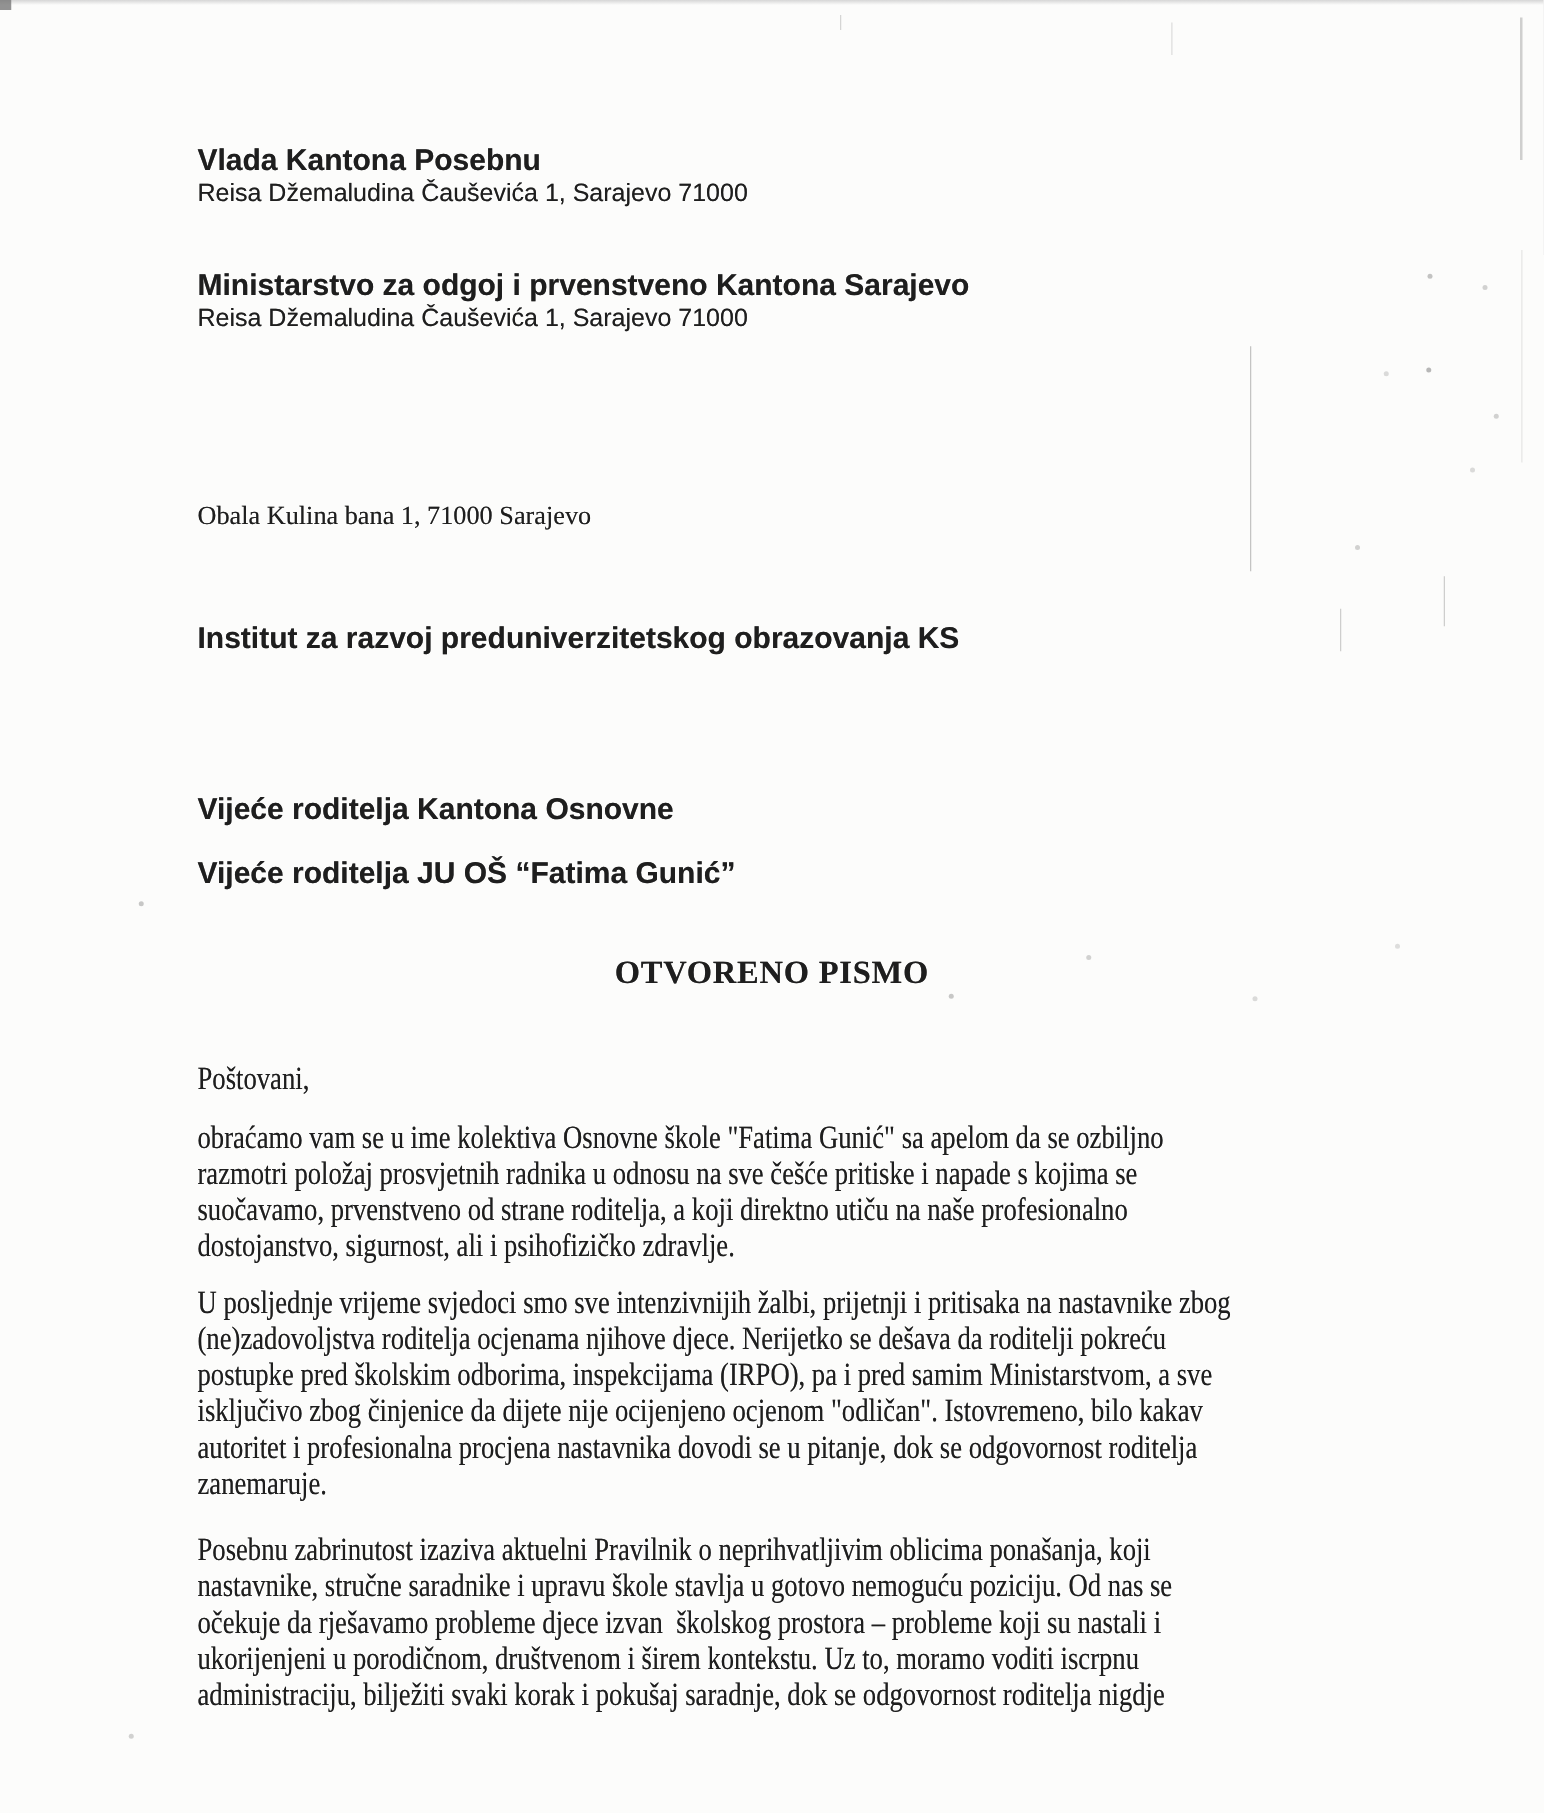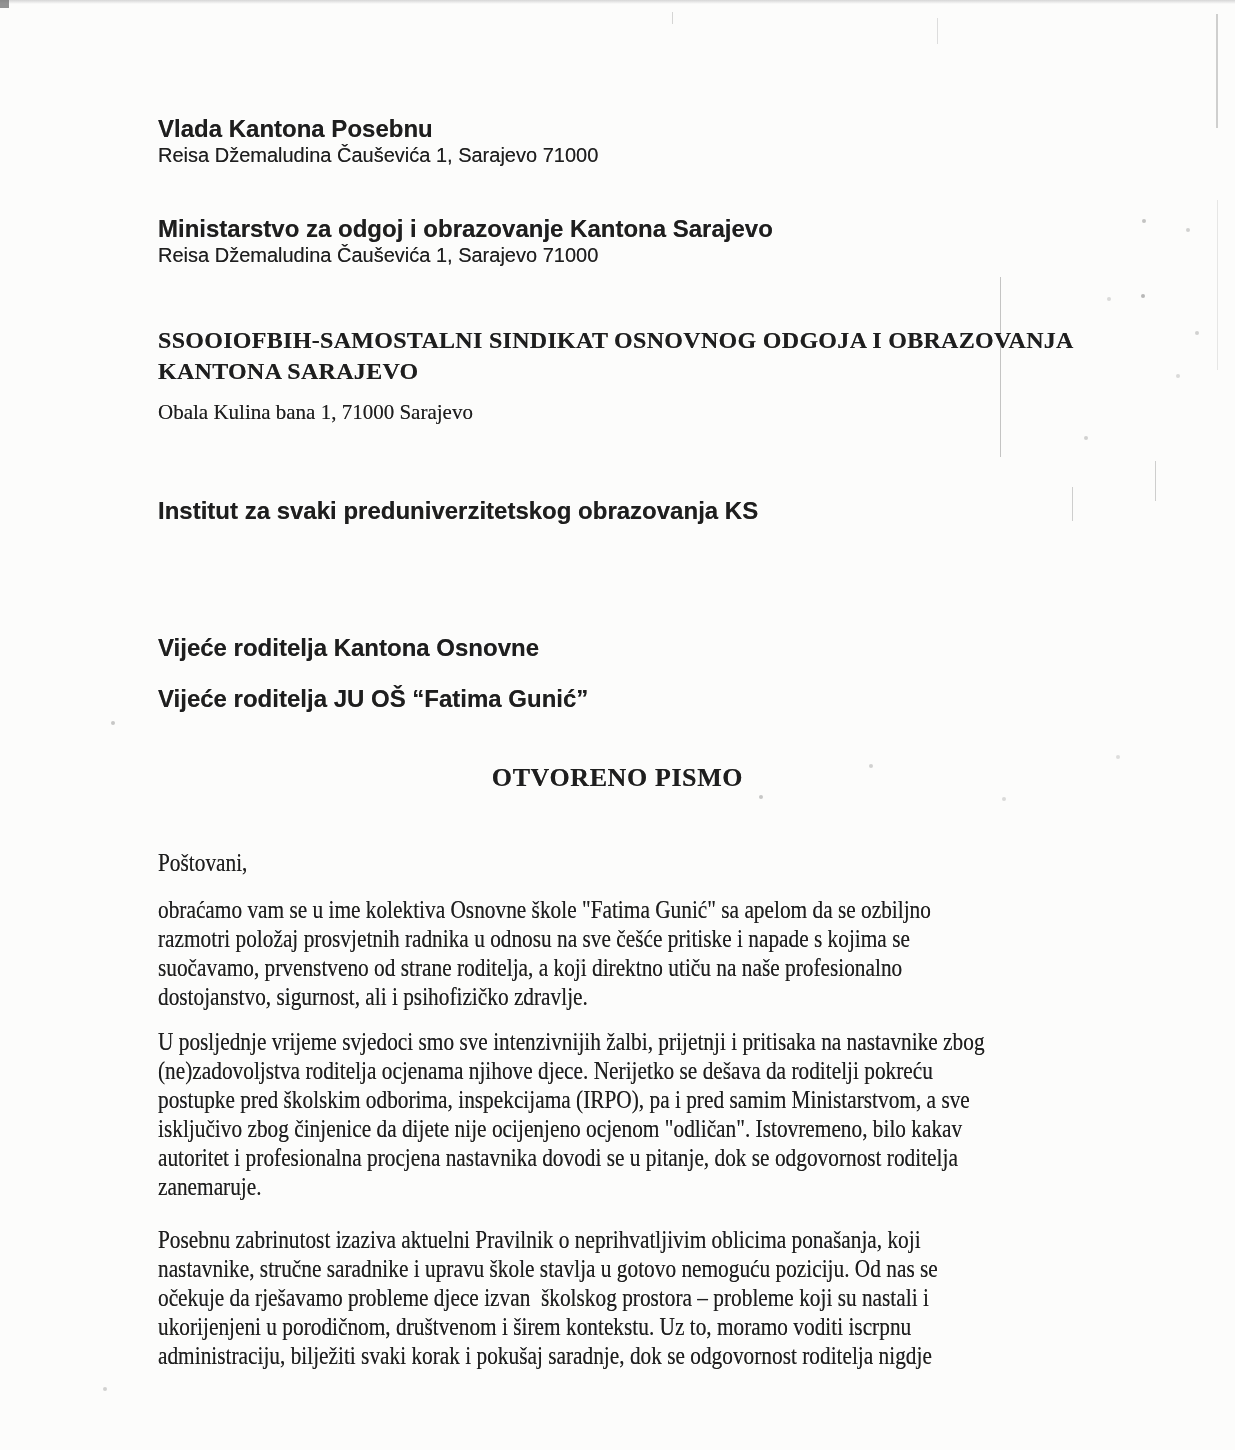--- a/index.html
+++ b/index.html
@@ -95,28 +95,26 @@
   <div class="artifact edge-line2"></div>
   <div class="artifact scratch1"></div>
   <div class="artifact scratch2"></div>
   <div class="artifact tick1"></div>
   <div class="artifact tick2"></div>
   <div class="artifact speckles"></div>
 
   <div class="abs sans-b r1n">Vlada Kantona Posebnu</div>
   <div class="abs sans-r r1a">Reisa Džemaludina Čauševića 1, Sarajevo 71000</div>
 
-  <div class="abs sans-b r2n">Ministarstvo za odgoj i obrazovanje Kantona Sarajevo</div>
+  <div class="abs sans-b r2n">Ministarstvo za odgoj i prvenstveno Kantona Sarajevo</div>
   <div class="abs sans-r r2a">Reisa Džemaludina Čauševića 1, Sarajevo 71000</div>
 
-  <div class="abs serif-caps r3n">SSOOIOFBIH-SAMOSTALNI SINDIKAT OSNOVNOG ODGOJA I OBRAZOVANJA
-KANTONA SARAJEVO</div>
   <div class="abs serif-addr r3a">Obala Kulina bana 1, 71000 Sarajevo</div>
 
-  <div class="abs sans-b r4n">Institut za svaki preduniverzitetskog obrazovanja KS</div>
+  <div class="abs sans-b r4n">Institut za razvoj preduniverzitetskog obrazovanja KS</div>
 
   <div class="abs sans-b r5n">Vijeće roditelja Kantona Osnovne</div>
   <div class="abs sans-b r6n">Vijeće roditelja JU OŠ “Fatima Gunić”</div>
 
   <div class="abs title ttl">OTVORENO PISMO</div>
 
   <div class="abs bodytxt sal">Poštovani,</div>
   <div class="abs bodytxt p1">obraćamo vam se u ime kolektiva Osnovne škole "Fatima Gunić" sa apelom da se ozbiljno
 razmotri položaj prosvjetnih radnika u odnosu na sve češće pritiske i napade s kojima se
 suočavamo, prvenstveno od strane roditelja, a koji direktno utiču na naše profesionalno

